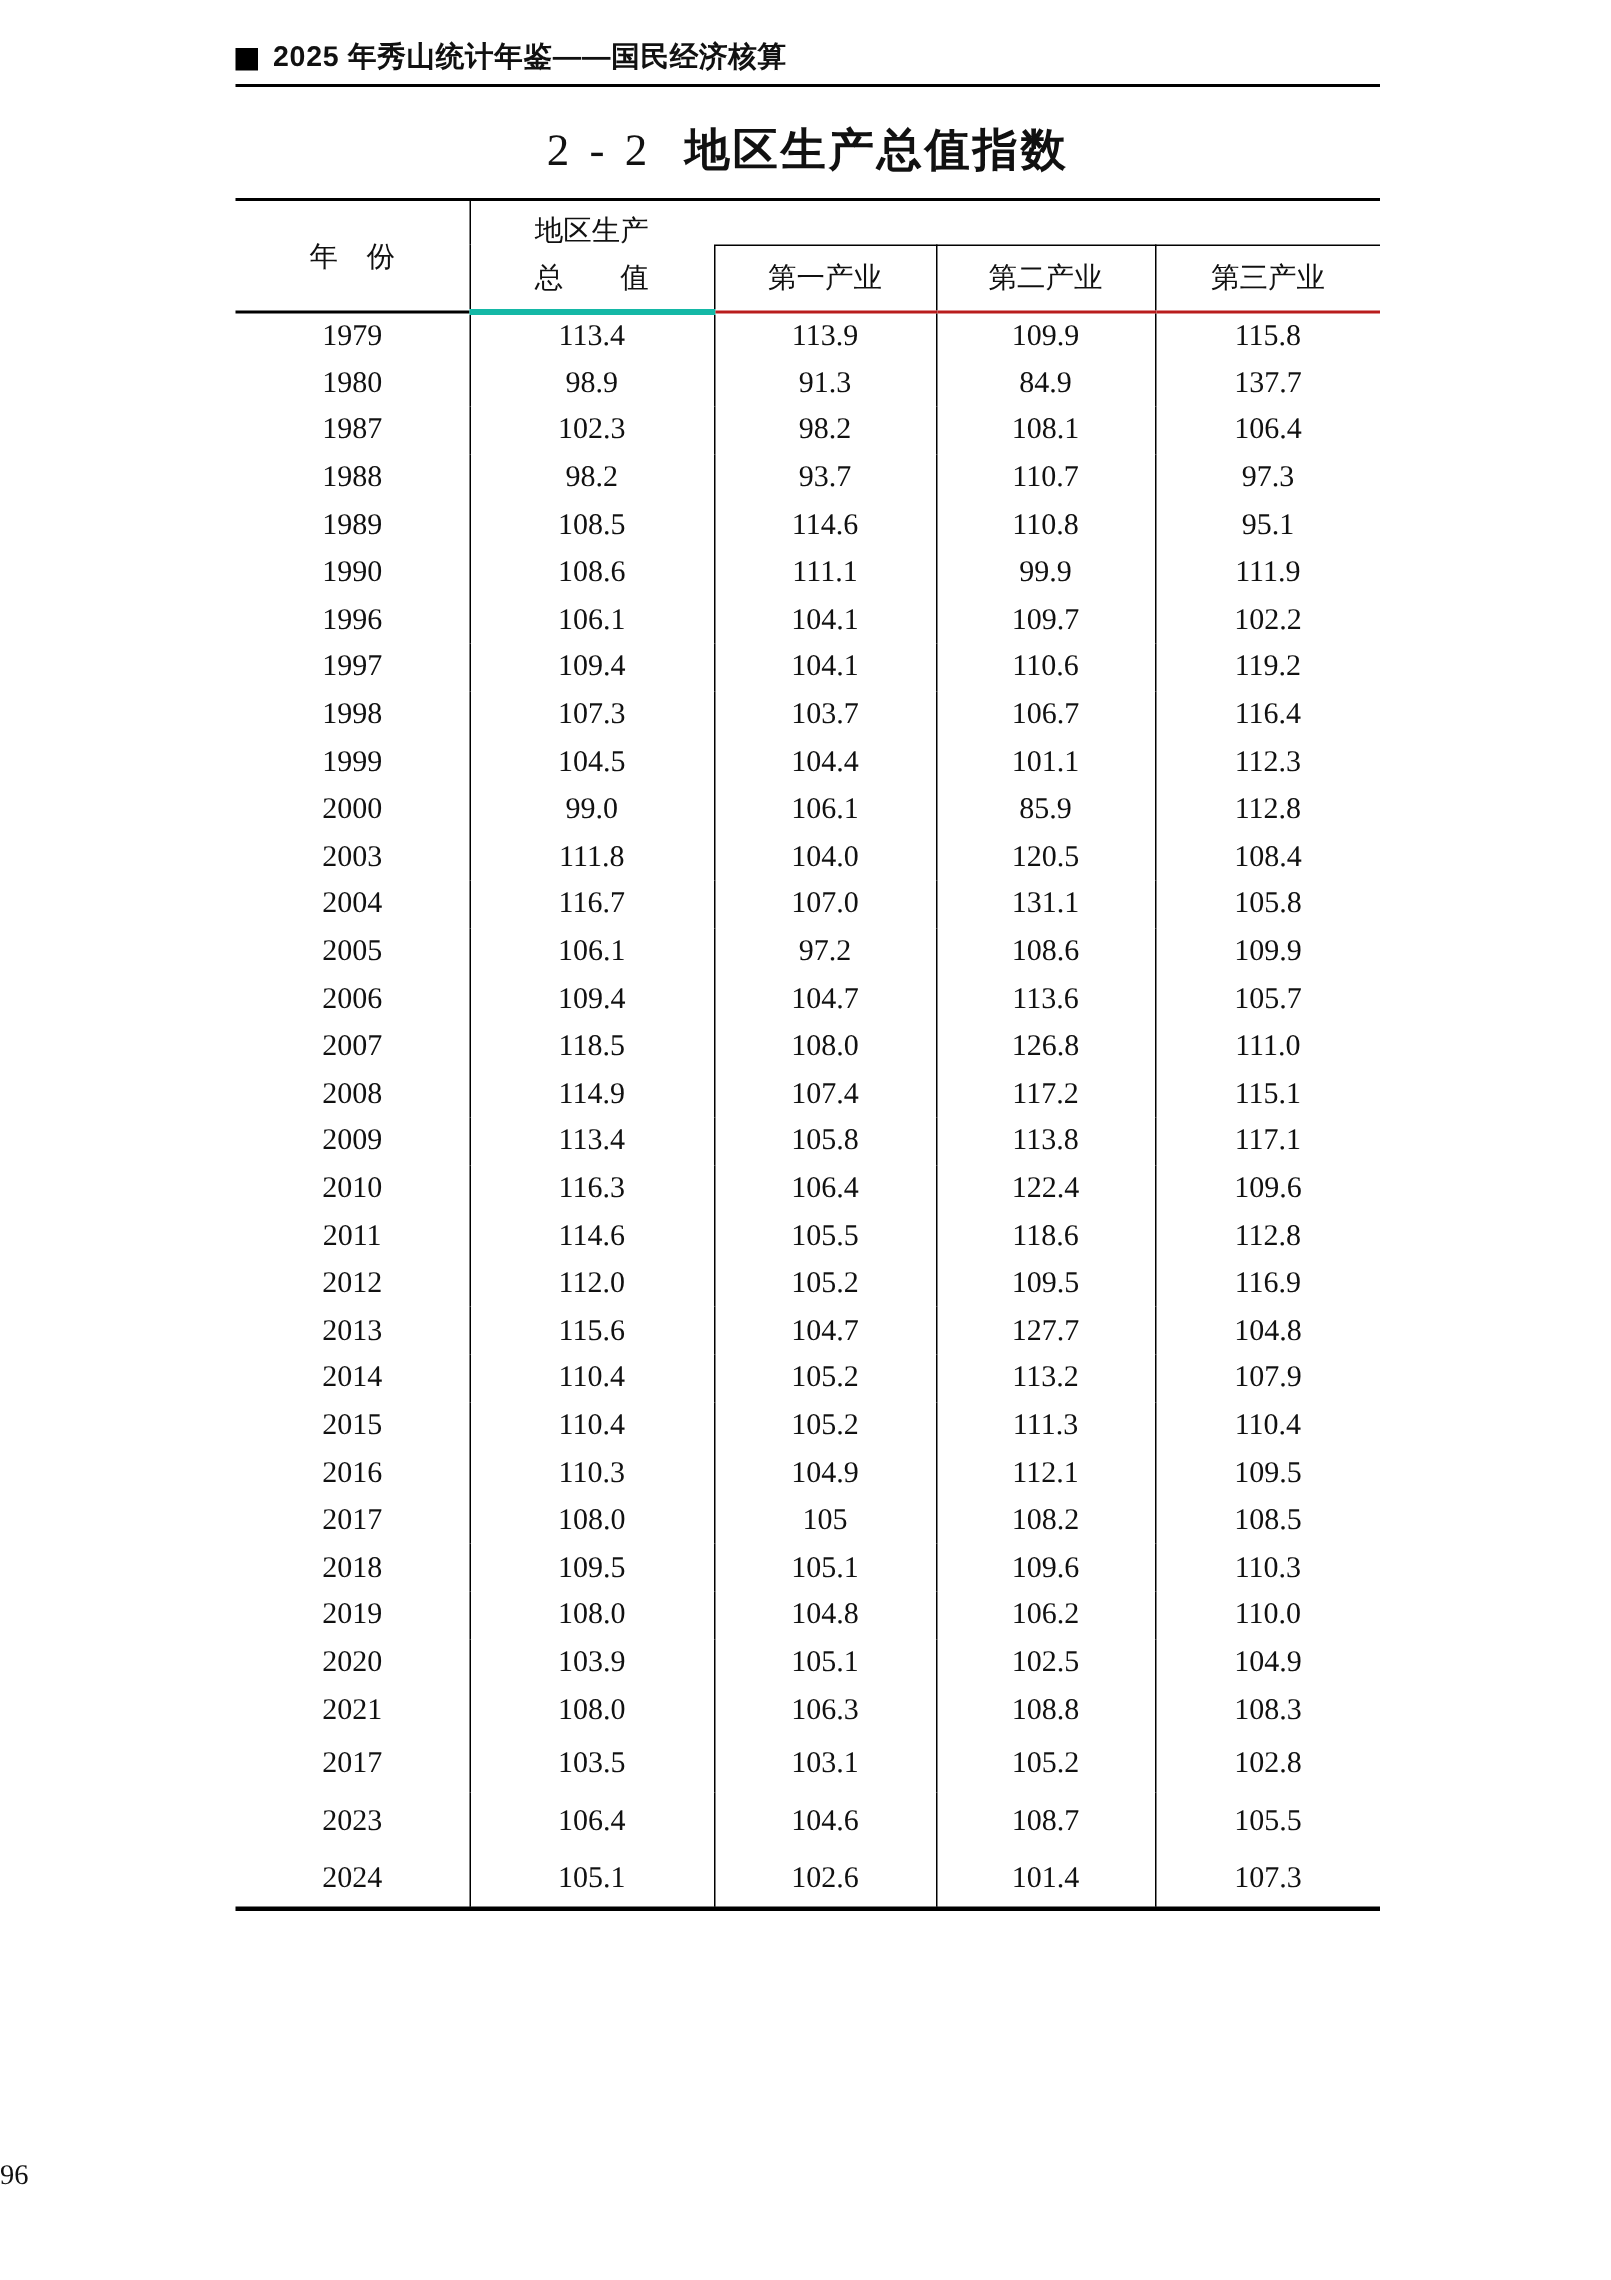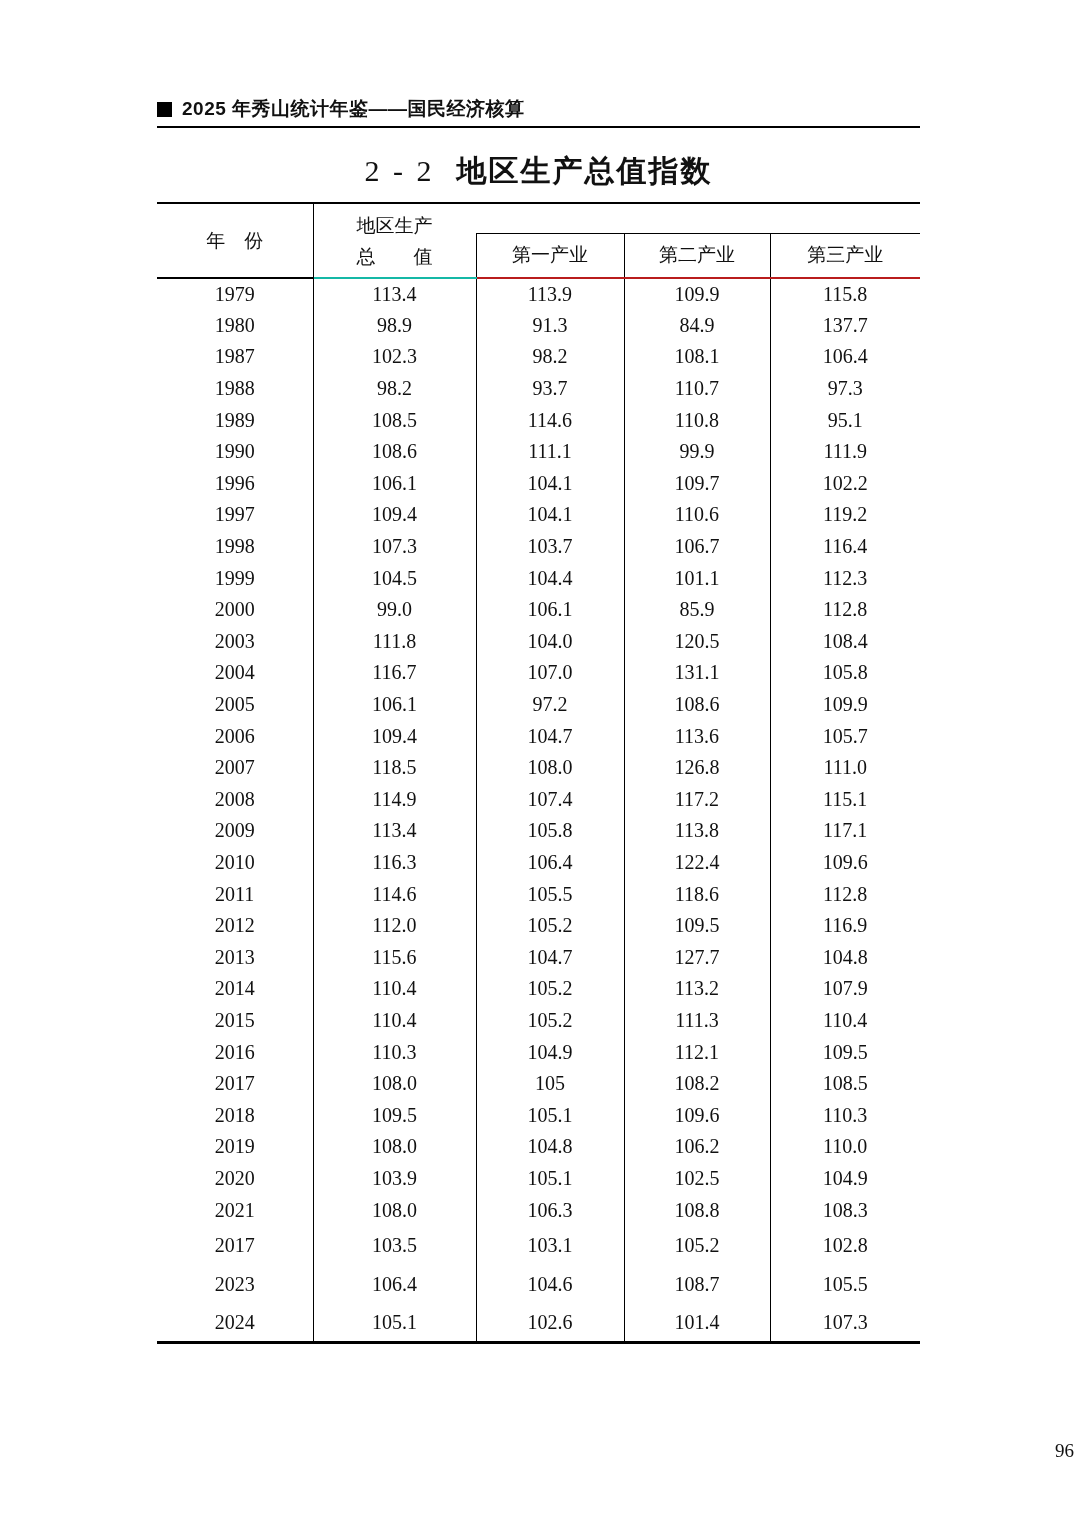--- a/index.html
+++ b/index.html
@@ -14,21 +14,21 @@
     overflow: hidden;
   }
   .content {
     position: absolute;
     left: 157px;
     top: 0;
     width: 763px;
   }
   
   .running-head {
-    margin-top: 98px;
+    margin-top: 28px;
     display: flex;
     align-items: center;
     gap: 10px;
     font-family: "Liberation Sans", "DejaVu Sans", sans-serif;
     font-weight: bold;
     font-size: 19px;
     line-height: 22px;
     letter-spacing: 0.5px;
   }
   .square-marker {
@@ -100,21 +100,21 @@
     text-align: center;
     vertical-align: middle;
   }
   tr.head-top { height: 30px; }
   tr.head-sub { height: 45px; }
   th.year-col {
     border-right: 1.5px solid #000;
     border-bottom: 2px solid #000;
   }
   th.grp-col {
-    border-bottom: 2px solid #14b8a6;
+    border-bottom: 4px solid #14b8a6;
   }
   th.grp-col div { line-height: 31px; }
   th.ind-spacer {
     border-bottom: 1.5px solid #000;
   }
   tr.head-sub th.ind-col {
     border-bottom: 2px solid #b91c1c;
     border-left: 1.5px solid #000;
   }
   tbody td {
@@ -124,21 +124,21 @@
     height: 31.6px;
   }
   tbody td + td { border-left: 1.5px solid #000; }
   tbody tr:nth-last-child(-n+3) td { height: 39px; }
   
   .page-number {
     position: absolute;
     top: 1440px;
     left: 0;
     width: 100%;
-    text-align: right;
+    text-align: left;
     font-size: 19px;
   }
 </style>
 </head>
 <body>
 
 <div class="page">
   <div class="content">
 
     <div class="running-head">

